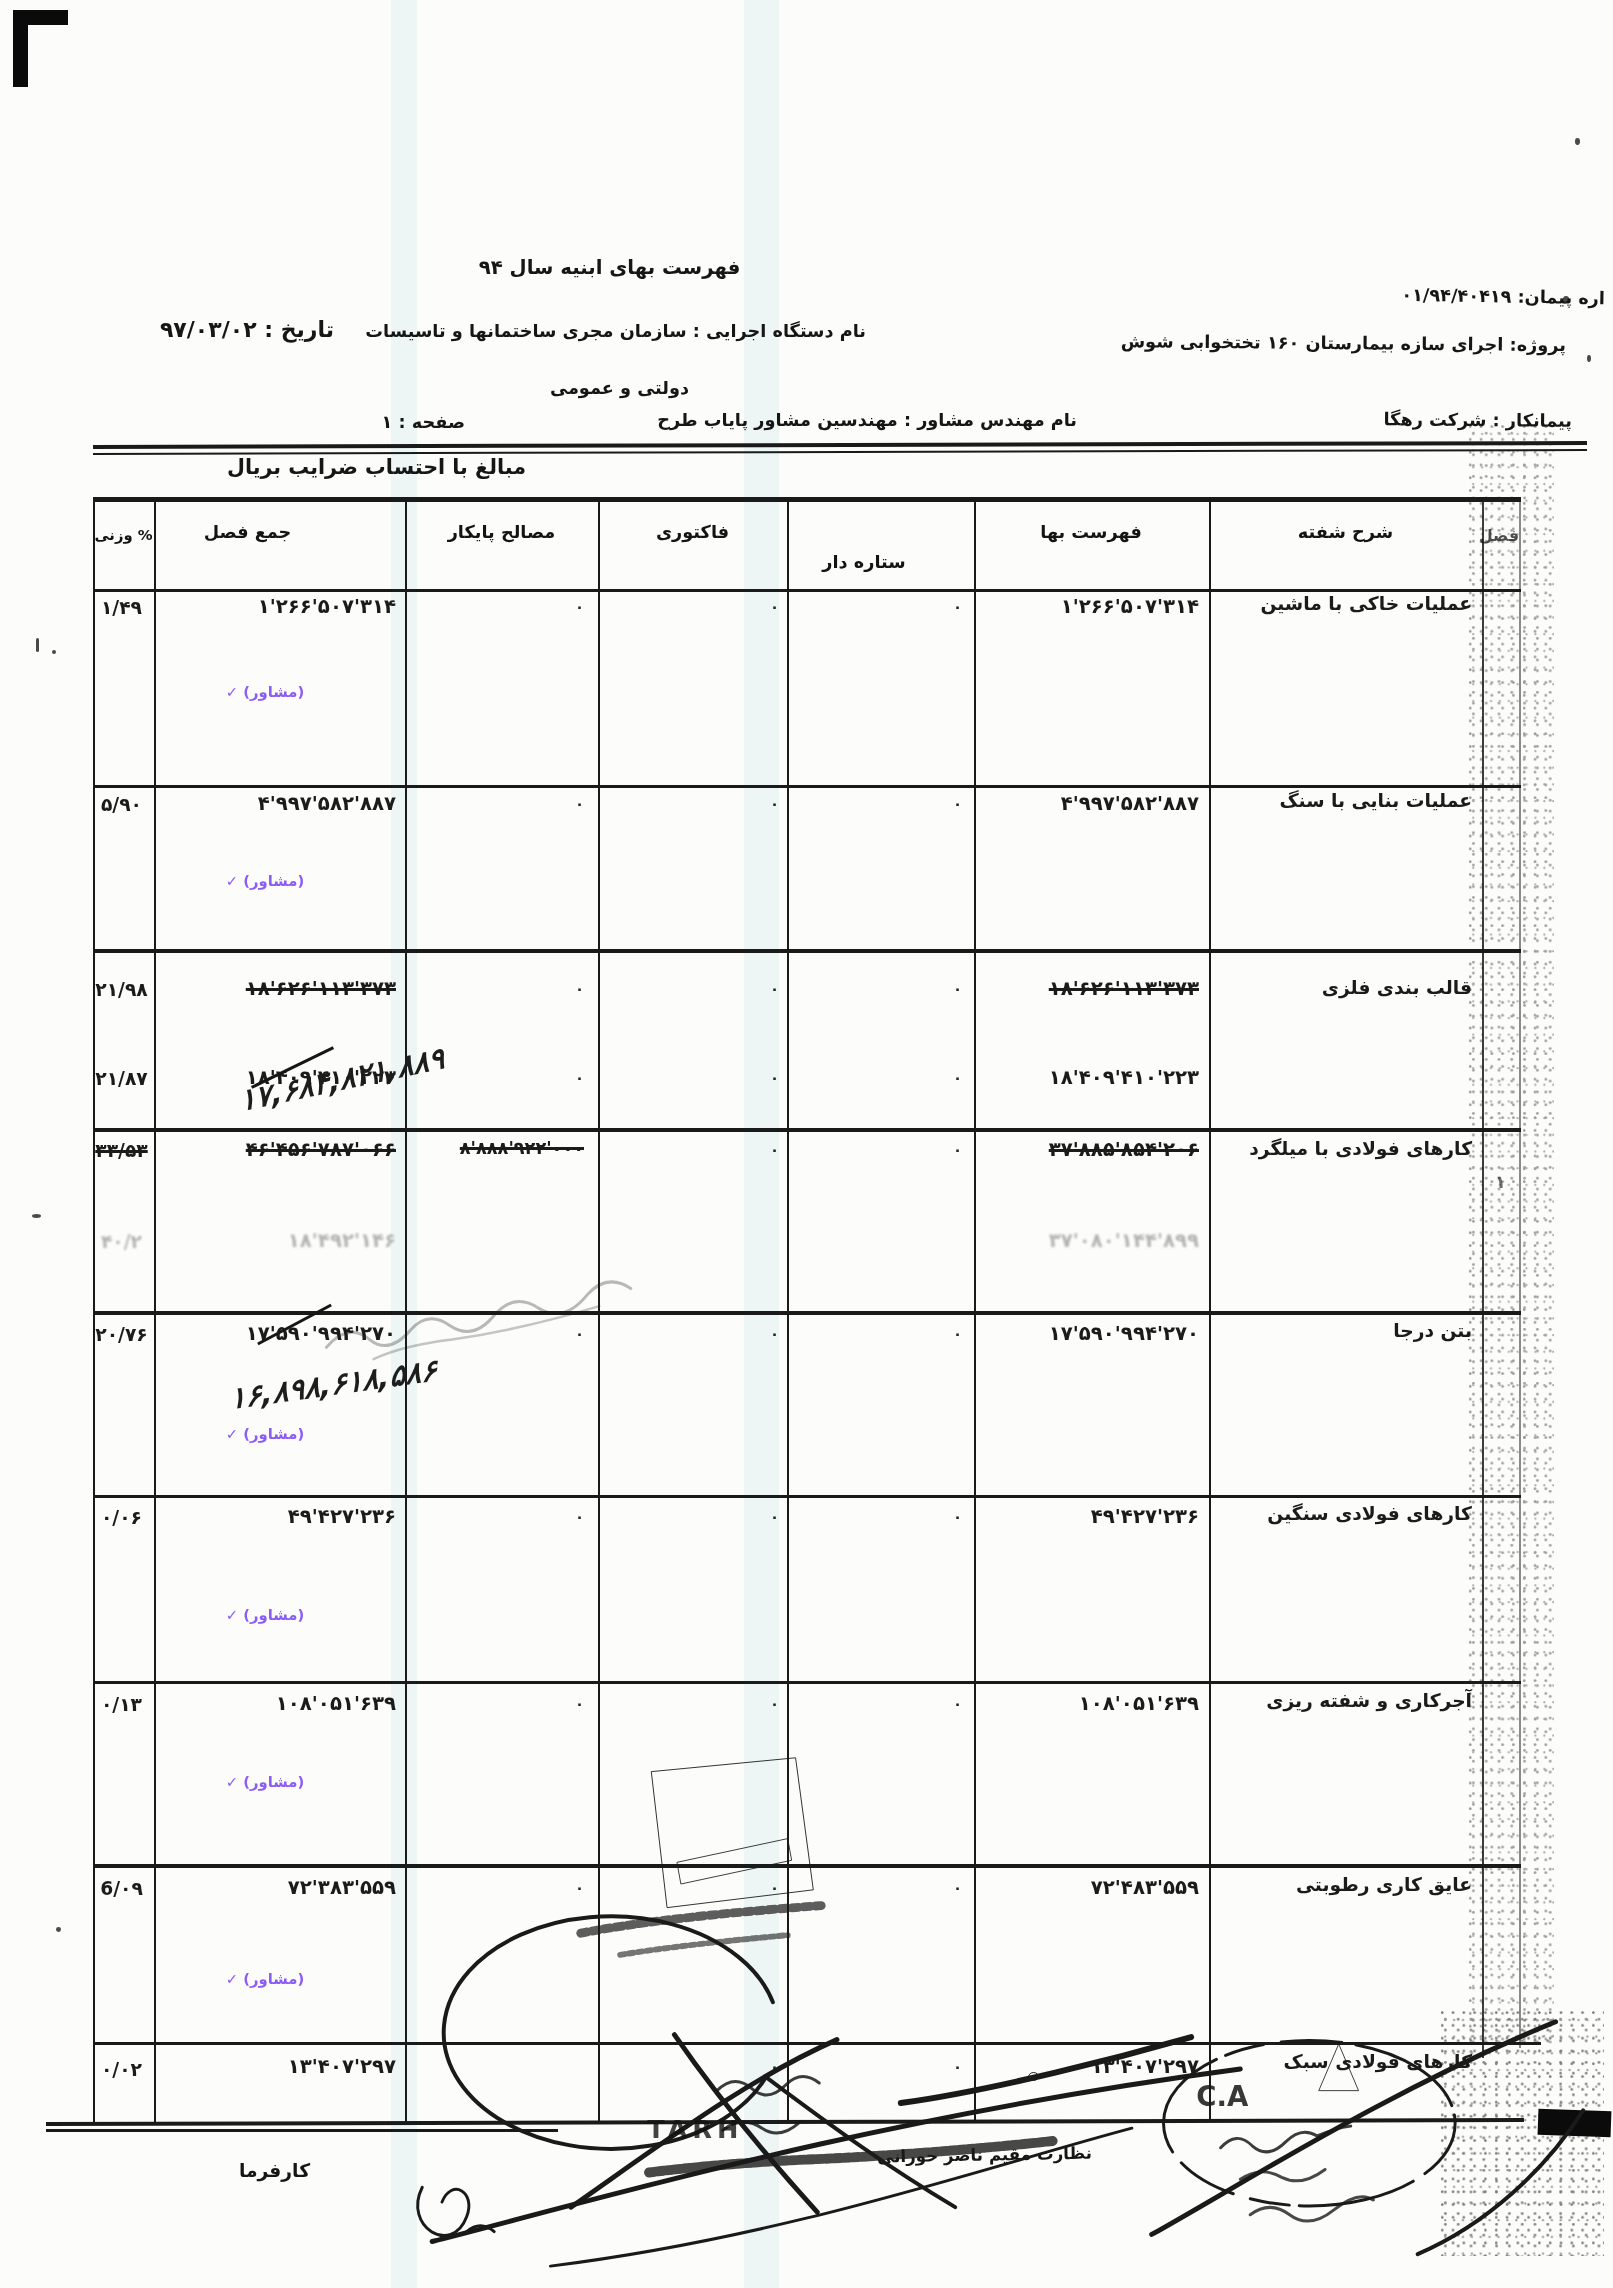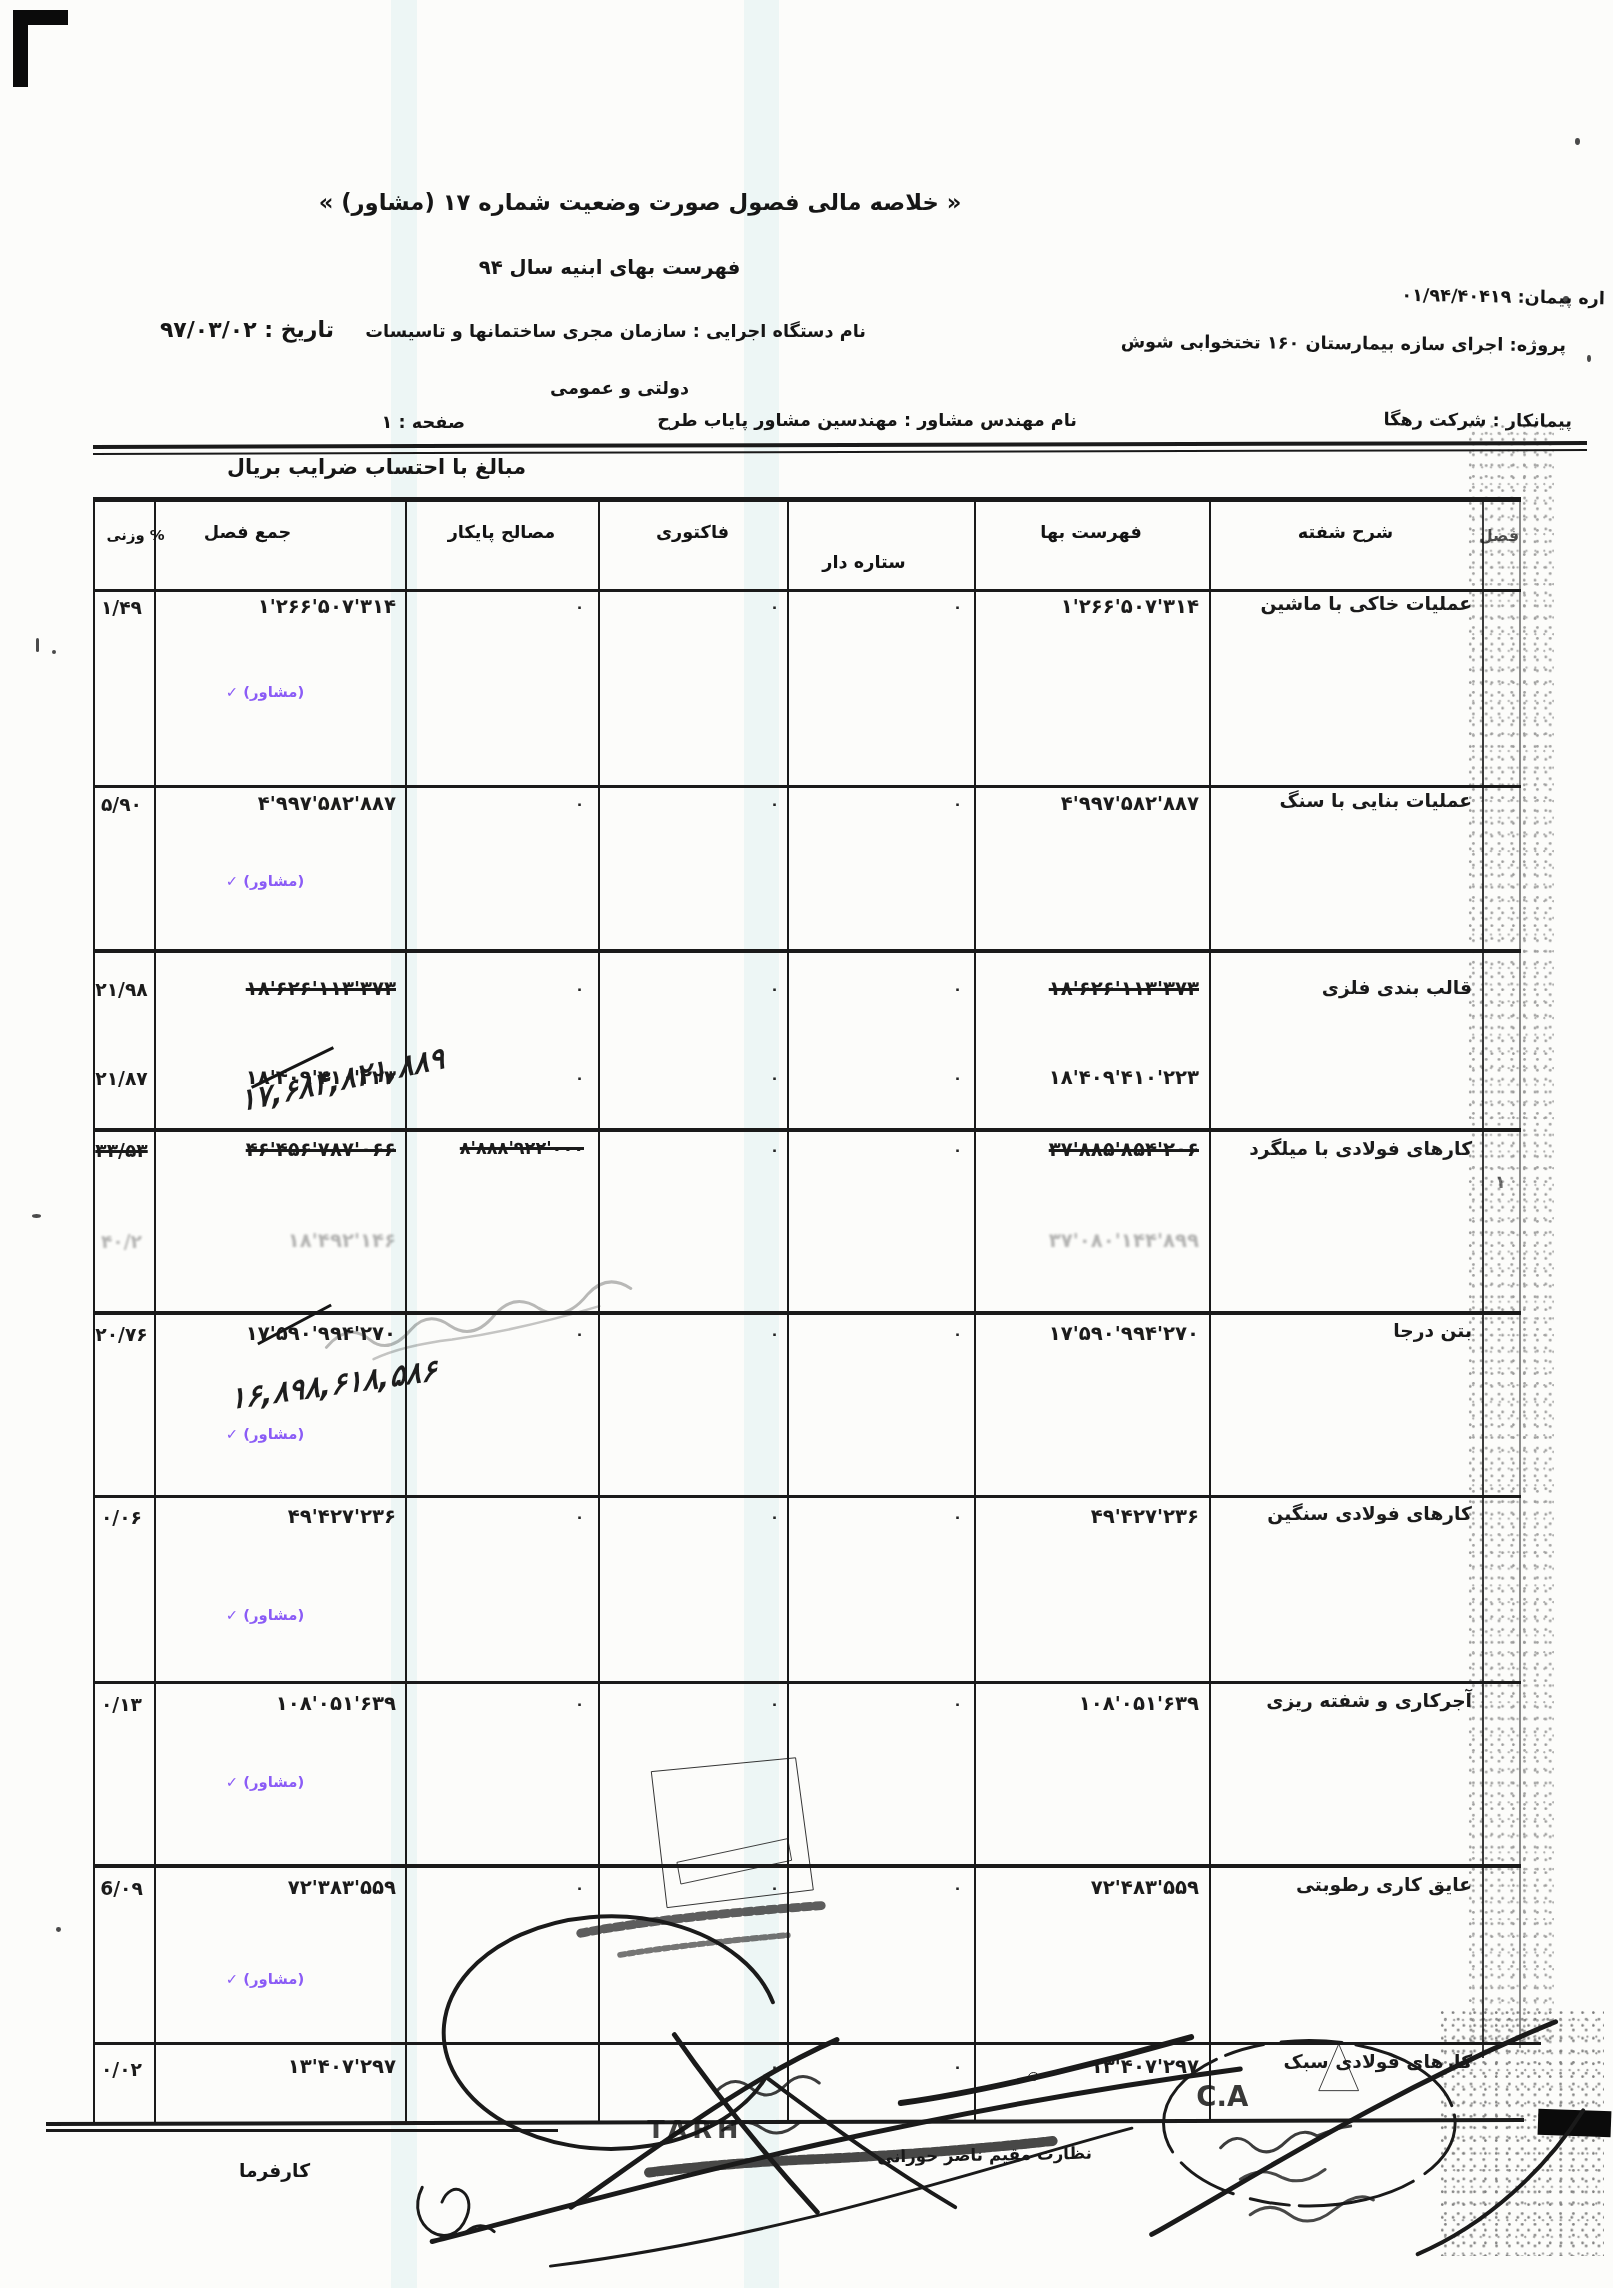--- a/index.html
+++ b/index.html
@@ -57,21 +57,20 @@
   <div class="noise" style="left:1440px;top:2010px;width:165px;height:246px;opacity:.65;"></div>
   <div class="cmark" style="left:1539px;top:2110px;width:73px;height:25.6px;transform:rotate(2deg);"></div>
   <div class="speck" style="left:1576px;top:138px;width:4.9px;height:6.9px;"></div>
   <div class="speck" style="left:1564px;top:296px;width:5.9px;height:5.9px;"></div>
   <div class="speck" style="left:1588px;top:355px;width:3.9px;height:6.9px;"></div>
   <div class="speck" style="left:37px;top:638px;width:3px;height:13.8px;border-radius:2px;"></div>
   <div class="speck" style="left:53px;top:650px;width:3.9px;height:3.9px;"></div>
   <div class="speck" style="left:33px;top:1214px;width:8.9px;height:3.9px;"></div>
   <div class="speck" style="left:57px;top:1927px;width:4.9px;height:4.9px;"></div>
 
-  <div class="ht center" style="left:296px;top:189px;width:690px;font-size:22.7px;">« خلاصه مالی فصول صورت وضعیت شماره ۱۷ (مشاور) »</div>
   <div class="ht center" style="left:315px;top:256px;width:591px;font-size:19.7px;">فهرست بهای ابنیه سال ۹۴</div>
 
   <div class="ht" style="left:1348px;top:286px;width:258px;font-size:17.7px;transform:rotate(1deg);">
     <span>اره پیمان:</span>
     <span class="num">۰۱/۹۴/۴۰۴۱۹</span>
   </div>
   <div class="ht" style="left:1074px;top:333px;width:493px;text-align:right;font-size:17.7px;transform:rotate(.5deg);">
     <span>پروژه:</span>
     <span>اجرای سازه بیمارستان ۱۶۰ تختخوابی شوش</span>
   </div>
@@ -115,21 +114,21 @@
   <div class="vl" style="left:94px;top:497px;width:2px;height:1625px;"></div>
   <div class="vl" style="left:155px;top:497px;width:2px;height:1625px;"></div>
   <div class="vl" style="left:406px;top:497px;width:2px;height:1625px;"></div>
   <div class="vl" style="left:599px;top:497px;width:2px;height:1625px;"></div>
   <div class="vl" style="left:788px;top:497px;width:2px;height:1625px;"></div>
   <div class="vl" style="left:975px;top:497px;width:2px;height:1625px;"></div>
   <div class="vl" style="left:1210px;top:497px;width:2px;height:1625px;"></div>
   <div class="vl" style="left:1483px;top:497px;width:2px;height:1561px;opacity:.85;"></div>
   <div class="vl" style="left:1520px;top:497px;width:2px;height:1551px;opacity:.5;"></div>
 
-  <div class="hc" style="left:94px;top:526px;width:61px;font-size:14.8px;padding-left:12px;">% وزنی</div>
+  <div class="hc" style="left:94px;top:526px;width:61px;font-size:14.8px;">% وزنی</div>
   <div class="hc" style="left:141px;top:522px;width:215px;">جمع فصل</div>
   <div class="hc" style="left:406px;top:522px;width:193px;">مصالح پایکار</div>
   <div class="hc" style="left:599px;top:522px;width:189px;">فاکتوری</div>
   <div class="hc" style="left:788px;top:552px;width:154px;">ستاره دار</div>
   <div class="hc" style="left:975px;top:522px;width:234px;">فهرست بها</div>
   <div class="hc" style="left:1210px;top:522px;width:273px;">شرح شفته</div>
   <div class="hc" style="left:1483px;top:526px;width:37px;font-size:15.8px;opacity:.75;">فصل</div>
 
   <div class="d c-desc" style="top:593px">عملیات خاکی با ماشین</div>
   <div class="v c-feh" style="top:595px">۱'۲۶۶'۵۰۷'۳۱۴</div>

